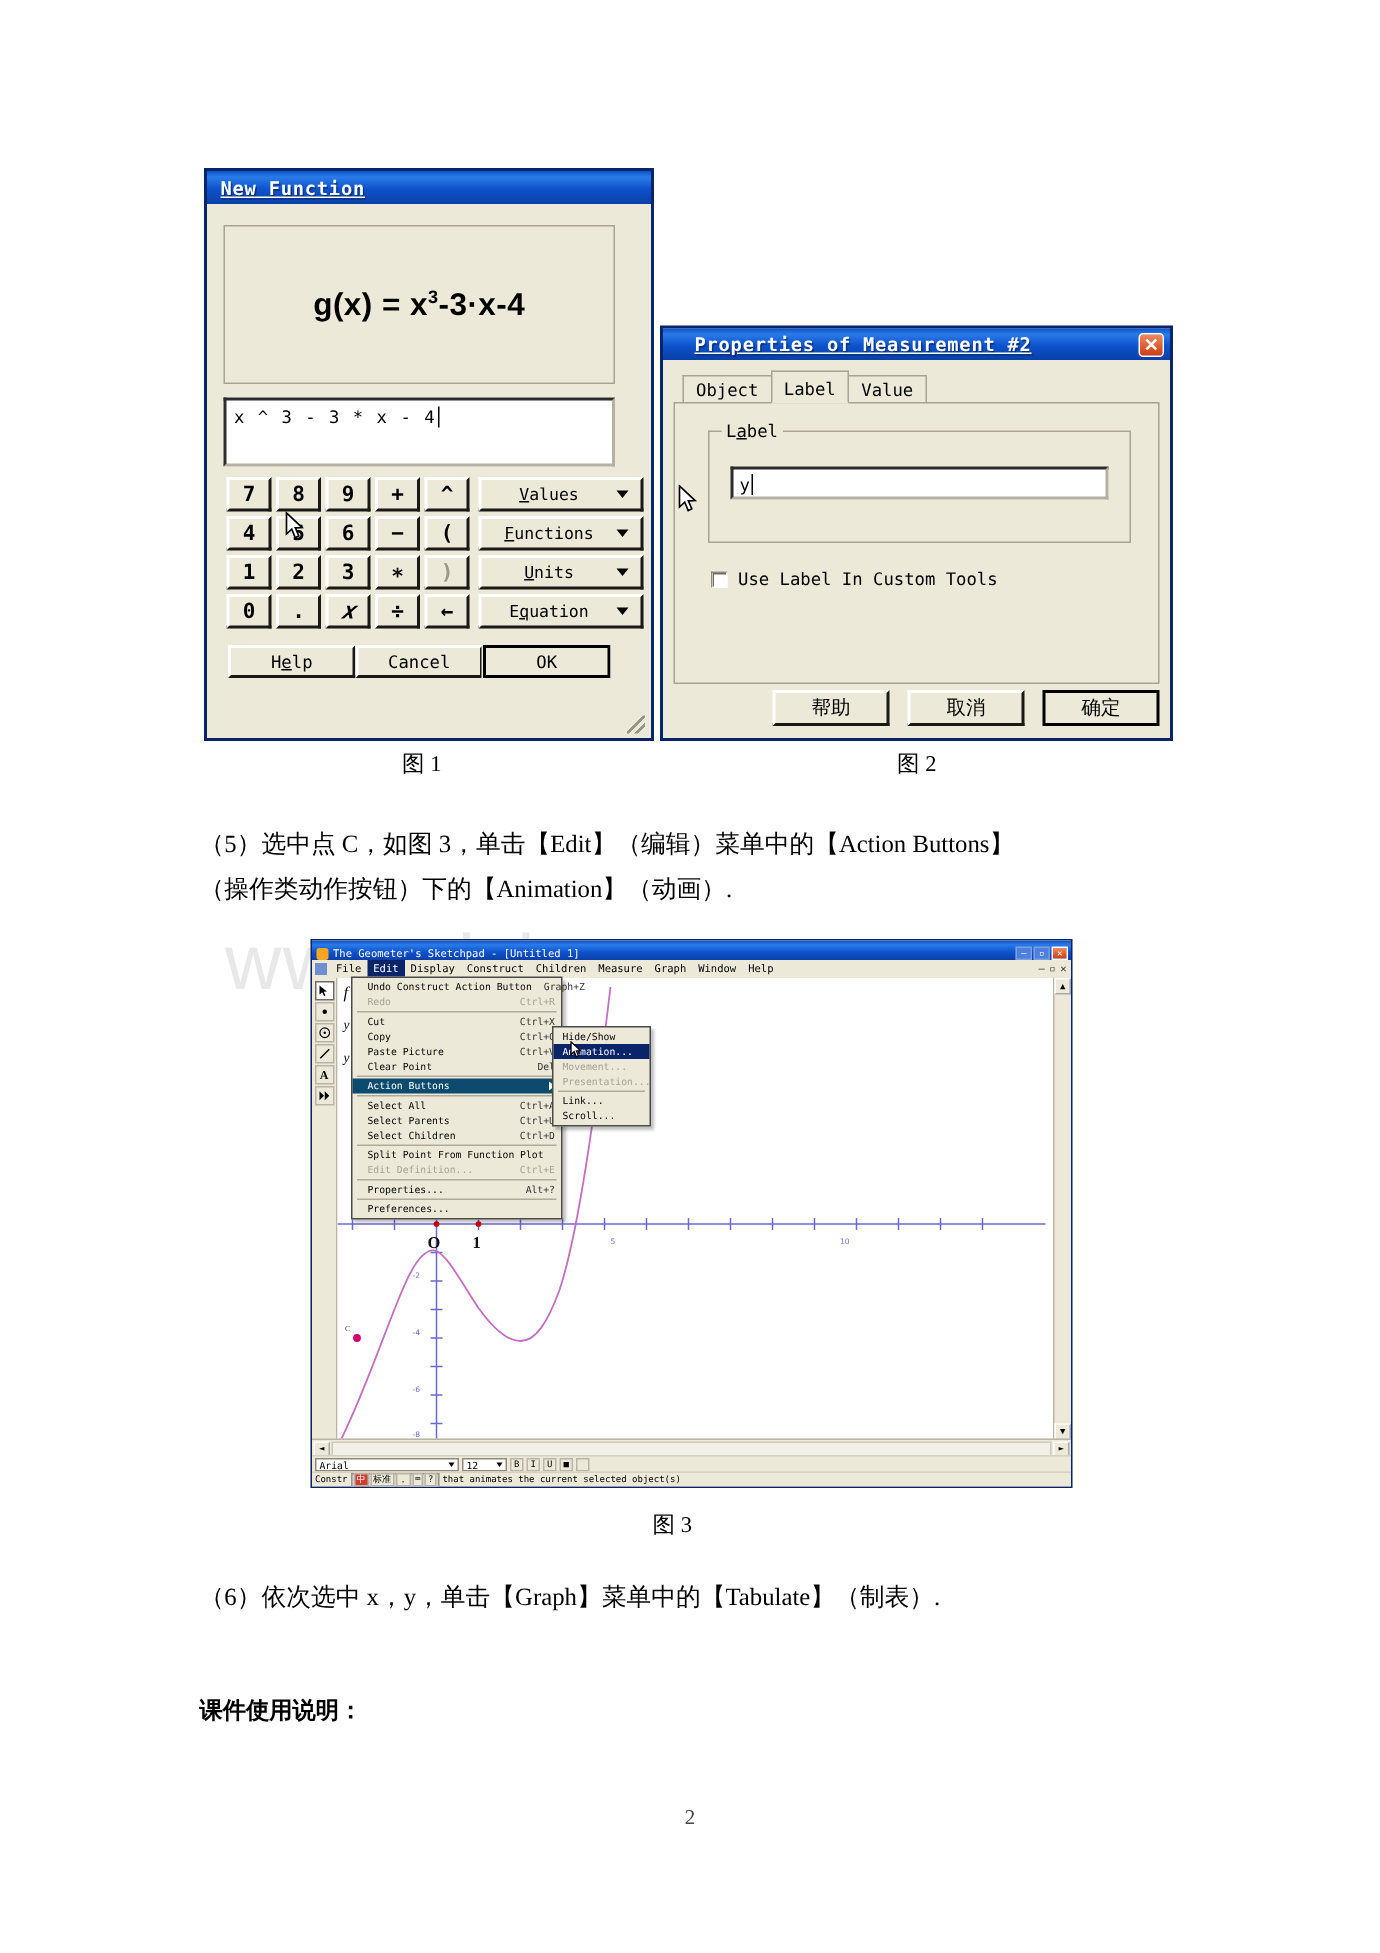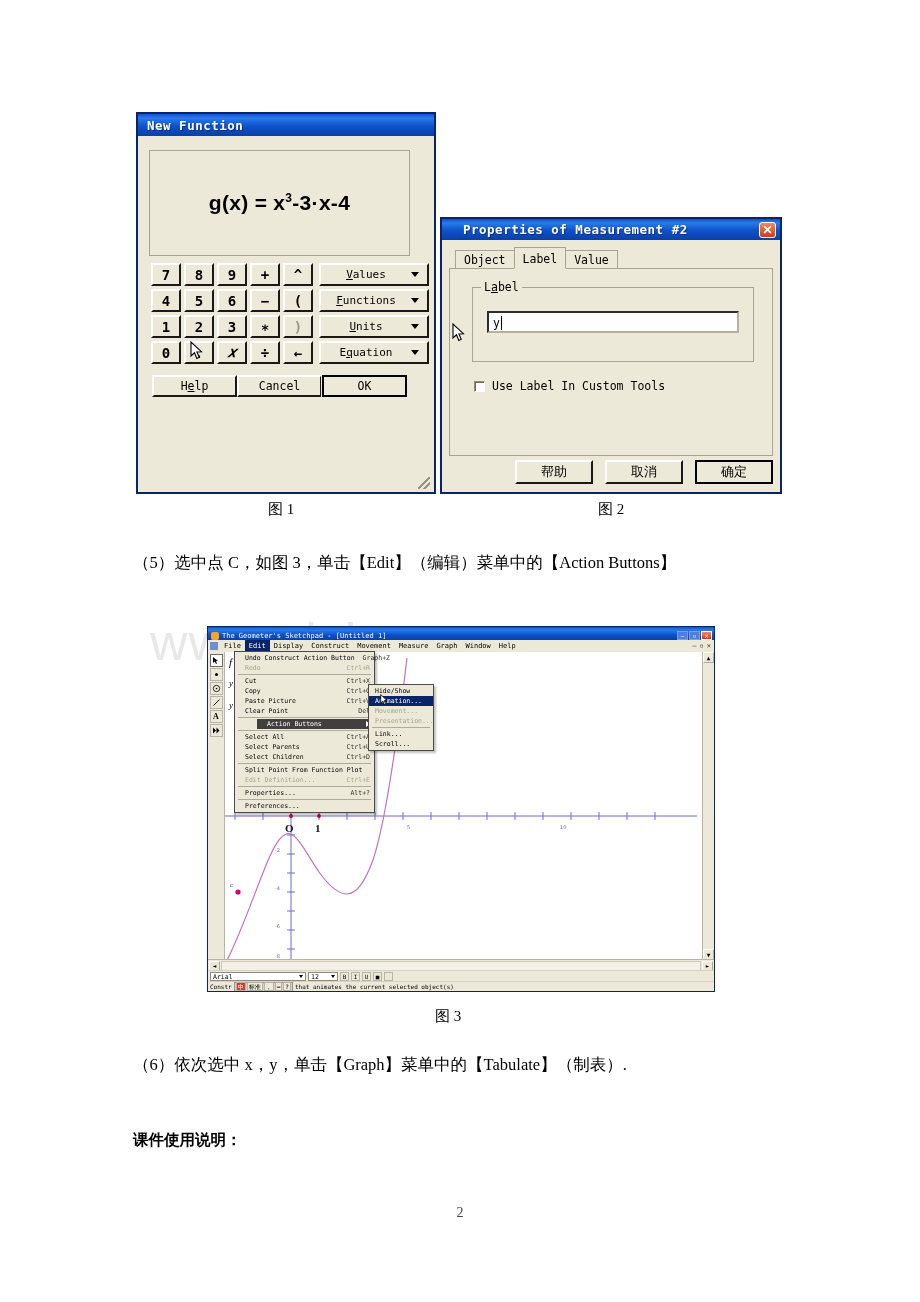--- a/index.html
+++ b/index.html
@@ -27,21 +27,21 @@
   .titlebar{
     height:22px;
     background:linear-gradient(to bottom,#0b52c9 0%,#2a7bea 18%,#0d52ca 55%,#0b3fa8 100%);
     color:#ffffff;
     font-family:"DejaVu Sans Mono",monospace;
     font-weight:bold;font-size:12.5px;
     display:flex;align-items:center;
     padding:0 3px;
     box-sizing:border-box;
   }
-  .titlebar .tb-text{padding-left:6px;letter-spacing:.5px;text-shadow:1px 1px 0 rgba(0,0,0,.35);}
+  .titlebar .tb-text{padding-left:6px;letter-spacing:.5px;text-shadow:1px 1px 0 rgba(0,0,0,.35);text-decoration:underline;}
   .tb-spacer{flex:1;}
   .closebtn{
     width:17px;height:16px;margin-right:1px;
     background:linear-gradient(to bottom,#f08a60,#d33a11);
     border:1px solid #ffffff;border-radius:3px;
     color:#fff;font-family:"Liberation Sans",sans-serif;
     font-size:12px;font-weight:bold;line-height:14px;text-align:center;
     box-sizing:border-box;
   }
 
@@ -252,21 +252,21 @@
   .dropmenu{
     position:absolute;left:26px;top:24px;width:139px;background:#ece9d8;
     border:1px solid #4a4a4a;box-shadow:2px 2px 2px rgba(0,0,0,.25);
     font-size:6.5px;z-index:12;padding:1px 0;
   }
   .dmi{display:flex;align-items:center;height:10px;padding:0 4px 0 10px;white-space:nowrap;}
   .dmi .mt{flex:1;}
   .dmi .mk{color:#333;padding-left:8px;}
   .dmi.disabled{color:#a7a291;}
   .dmi.disabled .mk{color:#a7a291;}
-  .dmi.hl{background:#404040;color:#fff;margin-left:22px;}
+  .dmi.hl{background:#0c4a6e;color:#fff;}
   .dsep{height:1px;background:#b0aa9a;margin:1px 3px;}
   .arrowr{
     width:0;height:0;border-top:3px solid transparent;border-bottom:3px solid transparent;
     border-left:4px solid currentColor;margin-left:4px;
   }
   .submenu{
     position:absolute;left:160px;top:57px;width:64px;background:#ece9d8;
     border:1px solid #4a4a4a;box-shadow:2px 2px 2px rgba(0,0,0,.25);
     font-size:6.5px;z-index:13;padding:1px 0;
   }
@@ -287,20 +287,23 @@
     <div class="titlebar">
       <span class="tb-text">New Function</span>
       <span class="tb-spacer"></span>
     </div>
     <div class="client">
 
       <div class="preview-box">
         <span class="formula"><span>g(x) = x</span><sup>3</sup><span>-3·x-4</span></span>
       </div>
 
+      <div class="entry">
+        <span>x ^ 3 - 3 * x - 4</span><span class="caret">&nbsp;</span>
+      </div>
 
       <div class="keypad">
         <div class="keys">
           <div class="key">7</div>
           <div class="key">8</div>
           <div class="key">9</div>
           <div class="key">+</div>
           <div class="key">^</div>
 
           <div class="key">4</div>
@@ -395,40 +398,41 @@
     <svg width="13" height="20" viewBox="0 0 13 20">
         <path d="M1 1 L1 15 L4.5 11.8 L6.8 17.4 L9.2 16.3 L6.9 10.9 L11.4 10.7 Z" fill="#ffffff" stroke="#000000" stroke-width="1.1"></path>
       </svg>
   </div>
 
   <div class="cap" style="left:268px;top:500px;">图 1</div>
   <div class="cap" style="left:598px;top:500px;">图 2</div>
 
   <div class="para" style="left:133px;top:548px;width:660px;">
     <div>（5）选中点 C，如图 3，单击【Edit】（编辑）菜单中的【Action Buttons】</div>
+    <div>（操作类动作按钮）下的【Animation】（动画）.</div>
   </div>
 
   <div id="gsp">
     <div class="gsptitle">
       <span class="gsp-ico"></span>
       <span>The Geometer's Sketchpad - [Untitled 1]</span>
       <span class="wbtns">
         <span class="wbtn">–</span>
         <span class="wbtn">▫</span>
         <span class="wbtn x">✕</span>
       </span>
     </div>
 
     <div class="gspmenu">
       <span class="mdi-ico"></span>
       <span class="mi">File</span>
       <span class="mi sel">Edit</span>
       <span class="mi">Display</span>
       <span class="mi">Construct</span>
-      <span class="mi">Movement</span>
+      <span class="mi">Children</span>
       <span class="mi">Measure</span>
       <span class="mi">Graph</span>
       <span class="mi">Window</span>
       <span class="mi">Help</span>
       <span class="mdibtns">
         <span>–</span>
         <span>▫</span>
         <span>✕</span>
       </span>
     </div>

